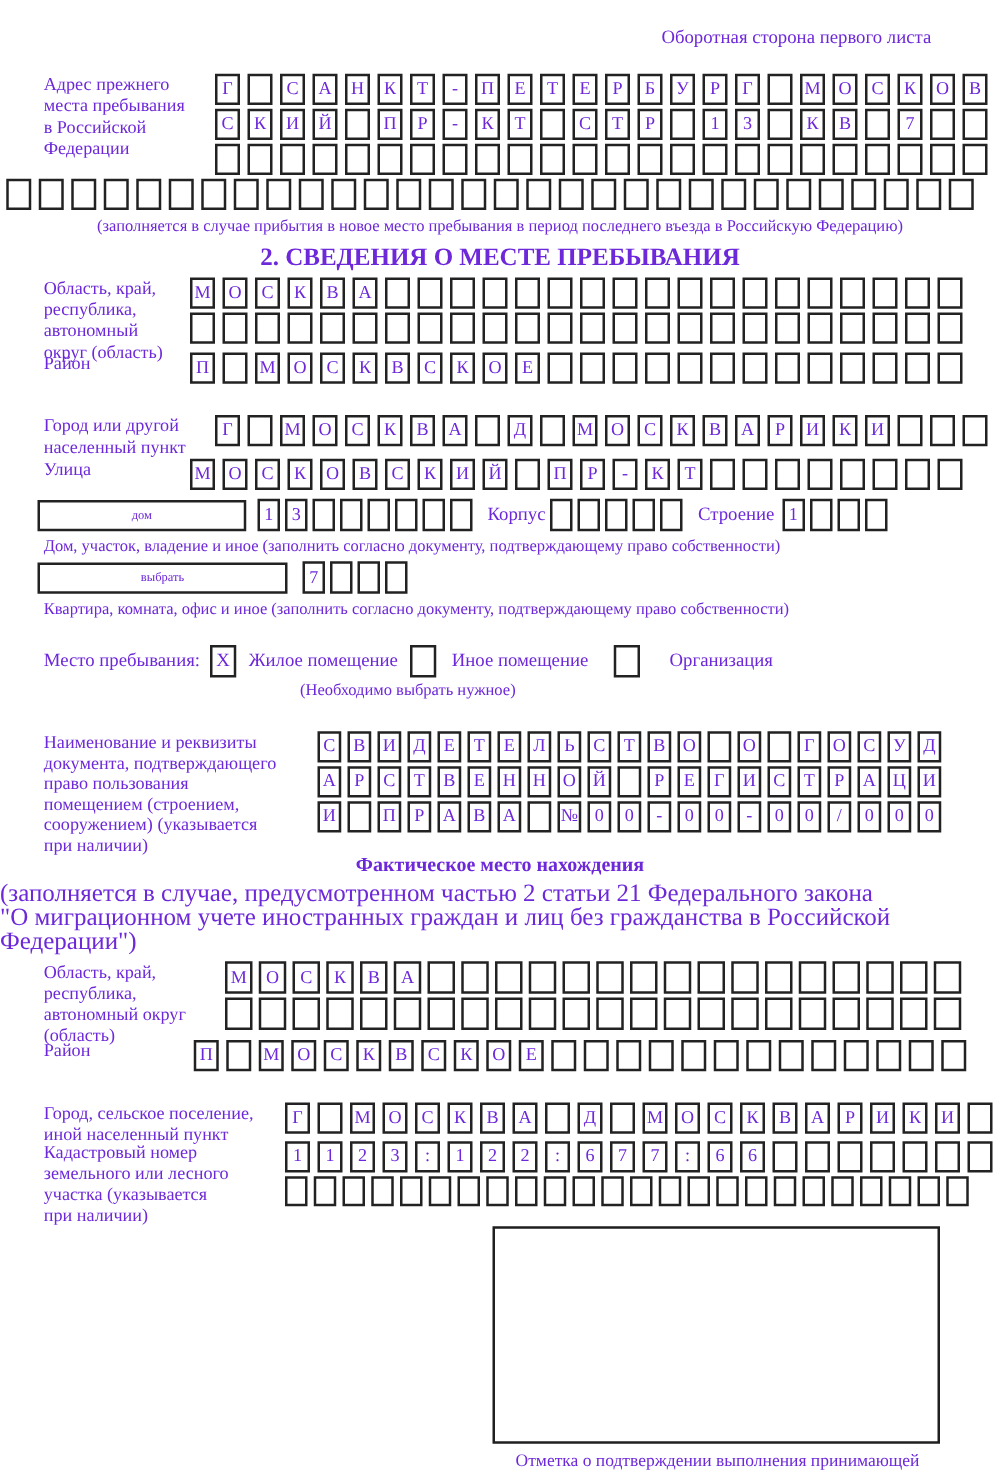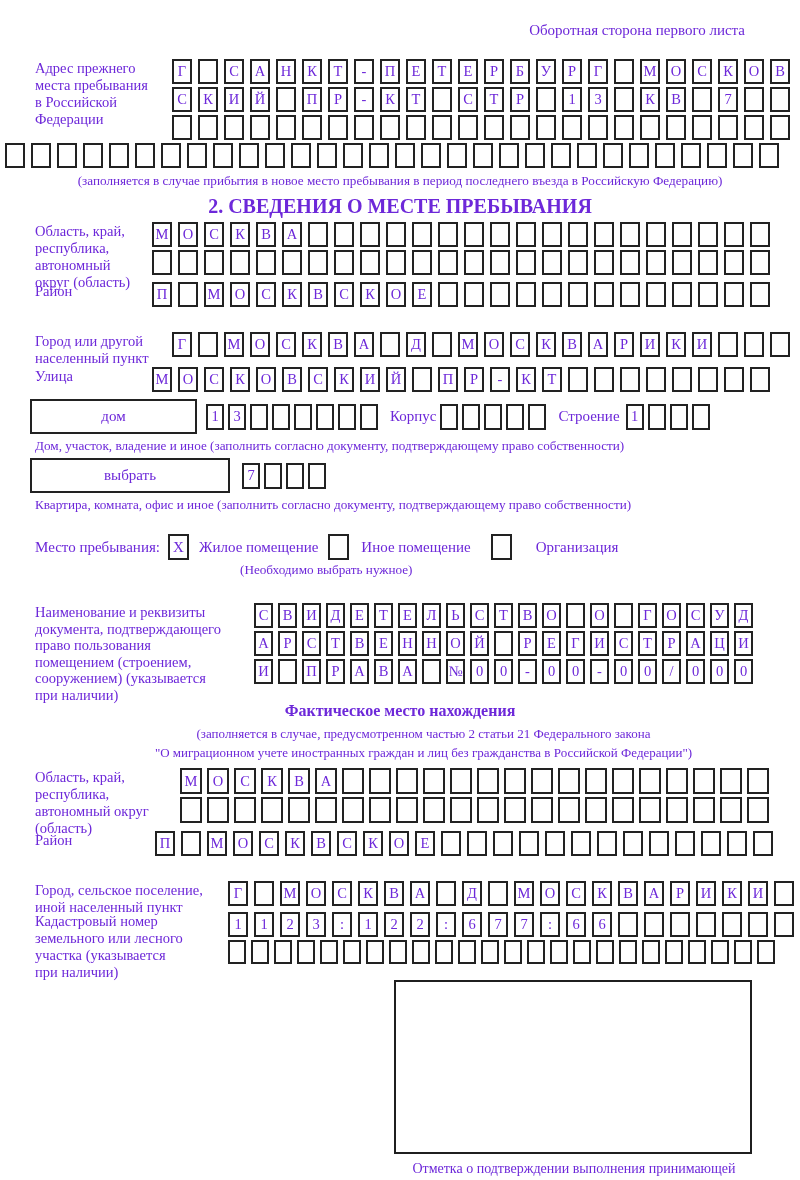--- a/index.html
+++ b/index.html
@@ -31,25 +31,25 @@
   .cellrow.sm{gap:5px;}   .cellrow.sm .cell{width:19px;}
   .cellrow.xs{gap:5px;}   .cellrow.xs .cell{width:18px;height:24px;}
   .cellrow.wide{gap:5px;} .cellrow.wide .cell{width:22px;height:26px;}
   .cellrow.hc{gap:4px;}   .cellrow.hc .cell{width:18px;height:26px;}
 
   .fullrow{margin:3px 0 0 5px;}
 
   .caption{font-size:13.2px;line-height:17px;}
   .cap-center{text-align:center;margin-top:4px;}
   .cap-left{margin-left:35px;margin-top:3px;}
-  .cap-lines{text-align:center;margin-top:4px;white-space:pre-line;line-height:19px;font-size:13px;padding-left:47px;}
+  .cap-lines{margin-top:4px;white-space:pre-line;line-height:19px;font-size:20px;}
 
   .houserow{display:flex;align-items:center;margin-left:30px;margin-top:7px;}
-  .type-box{box-sizing:border-box;border:2px solid #222;height:35px;display:flex;align-items:center;
-    justify-content:center;font-size:15px;flex:none;}
+  .type-box{box-sizing:border-box;border:2px solid #222;height:25px;display:flex;align-items:center;
+    justify-content:center;font-size:10px;flex:none;}
   .tb-house{width:167px;margin-right:9px;}
   .tb-apt{width:200px;margin-right:12px;}
   .inline-label{font-size:15px;flex:none;} .gap4{margin-left:4px;} .gap12{margin-left:12px;} .gap6{margin-left:6px;}
 
   .aptrow{display:flex;align-items:center;margin-left:30px;margin-top:4px;}
 
   .stayrow{display:flex;align-items:center;margin-left:35px;margin-top:21px;font-size:15px;}
   .checkbox{
     box-sizing:border-box;flex:none;width:21px;height:26px;border:2px solid #222;
     display:flex;align-items:center;justify-content:center;font-size:15px;

